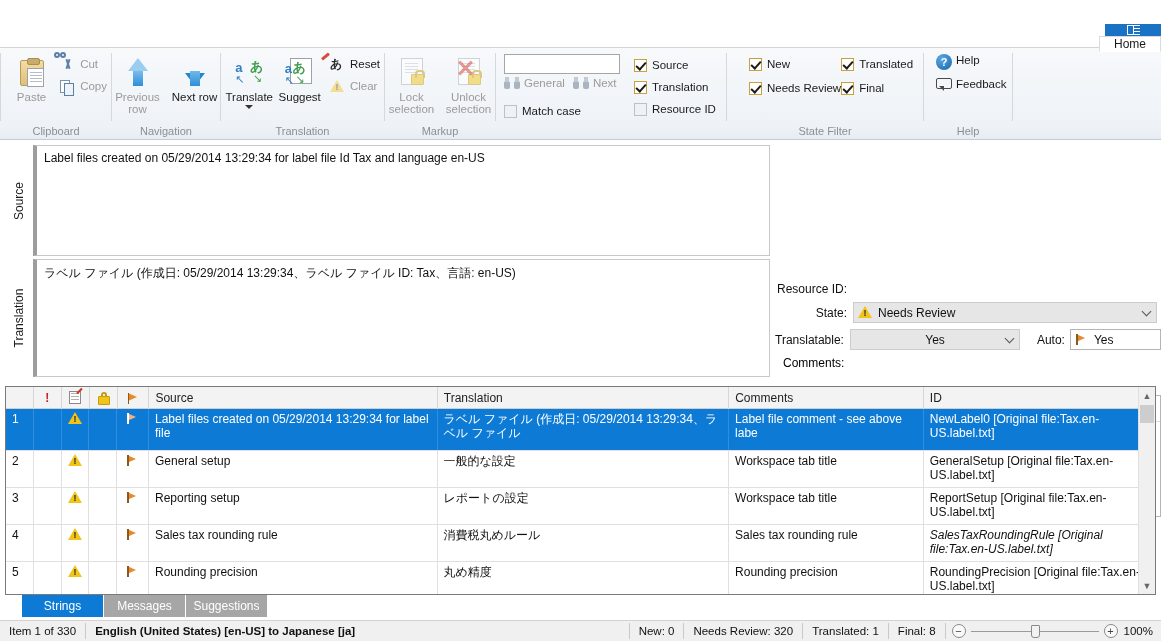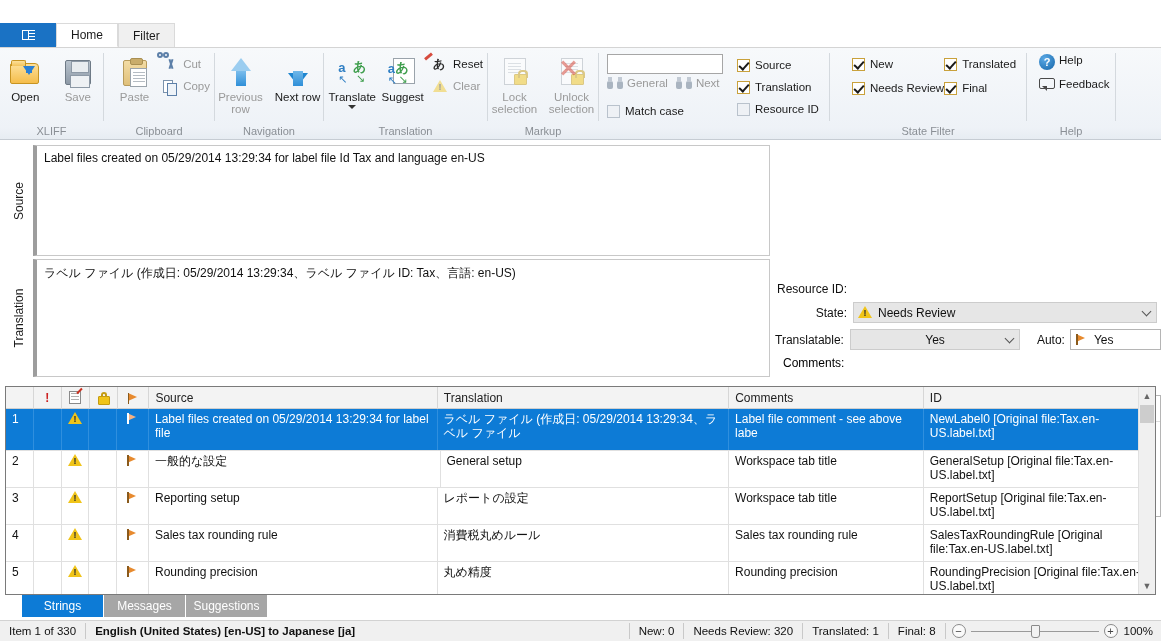--- a/index.html
+++ b/index.html
@@ -27,20 +27,21 @@
   }
   .wincontrols { position:absolute; right:0; top:0; display:flex; height:24px; }
   .wc { width: 46px; height: 24px; display:flex; align-items:center; justify-content:center;
         font-size: 12px; color:#111; }
 
   
   .ribbon-tabs {
     position:absolute; left:0; top:24px; width:1161px; height:24px;
     background:#ffffff; display:flex; align-items:flex-end;
     border-bottom: 1px solid #d4d4d4;
+    flex-direction: column;
   }
   .filetab {
     width:56px; height:24px; background:#1a72c4;
     display:flex; align-items:center; justify-content:center;
   }
   .filetab .icn {
     width:15px; height:12px; background:#ffffff;
     position:relative; border:1px solid #1a72c4;
   }
   .filetab .icn::before {
@@ -262,38 +263,20 @@
   <div class="ribbon-tabs">
     <div class="filetab">
       <div class="icn"></div>
     </div>
     <div class="rtab active">Home</div>
     <div class="rtab">Filter</div>
   </div>
 
   <div class="ribbon">
 
-    <div class="group" style="width:103px">
-      <div class="group-items" style="justify-content:center;gap:2px">
-        <div class="bigbtn">
-          <div class="ico32">
-            <div class="folder"></div>
-              <div class="blue-arrow-dn" style="left:14px;top:10px"></div>
-          </div>
-          <div class="lbl">Open</div>
-        </div>
-        <div class="bigbtn dis">
-          <div class="ico32">
-              <div class="floppy"></div>
-            </div>
-          <div class="lbl">Save</div>
-        </div>
-      </div>
-      <div class="group-label">XLIFF</div>
-    </div>
     <div class="group-sep"></div>
 
     <div class="group" style="width:110px">
       <div class="group-items">
         <div class="bigbtn dis" style="margin-left:6px">
           <div class="ico32">
             <div class="clipbd"></div>
               <div class="clipbd-page"></div>
           </div>
           <div class="lbl">Paste</div>
@@ -593,22 +576,22 @@
         <div class="grow" style="height: 37px;">
           <div class="gc" style="width: 28px;">2</div>
           <div class="gc" style="width: 28px; text-align: center; display: flex; align-items: flex-start; justify-content: center;"></div>
           <div class="gc" style="width: 28px; text-align: center; display: flex; align-items: flex-start; justify-content: center;">
             <span class="warn-tri"></span>
           </div>
           <div class="gc" style="width: 28px; text-align: center; display: flex; align-items: flex-start; justify-content: center;"></div>
           <div class="gc" style="width: 32px; text-align: center; display: flex; align-items: flex-start; justify-content: center;">
             <span class="flagico"></span>
           </div>
+          <div class="gc" style="width: 292px;">General setup</div>
           <div class="gc" style="width: 295px;">一般的な設定</div>
-          <div class="gc" style="width: 292px;">General setup</div>
           <div class="gc" style="width: 197px;">Workspace tab title</div>
           <div class="gc idc" style="width: 234px; border-right: none;">GeneralSetup [Original file:Tax.en-US.label.txt]</div>
         </div>
         <div class="grow" style="height: 37px;">
           <div class="gc" style="width: 28px;">3</div>
           <div class="gc" style="width: 28px; text-align: center; display: flex; align-items: flex-start; justify-content: center;"></div>
           <div class="gc" style="width: 28px; text-align: center; display: flex; align-items: flex-start; justify-content: center;">
             <span class="warn-tri"></span>
           </div>
           <div class="gc" style="width: 28px; text-align: center; display: flex; align-items: flex-start; justify-content: center;"></div>
@@ -626,21 +609,21 @@
           <div class="gc" style="width: 28px; text-align: center; display: flex; align-items: flex-start; justify-content: center;">
             <span class="warn-tri"></span>
           </div>
           <div class="gc" style="width: 28px; text-align: center; display: flex; align-items: flex-start; justify-content: center;"></div>
           <div class="gc" style="width: 32px; text-align: center; display: flex; align-items: flex-start; justify-content: center;">
             <span class="flagico"></span>
           </div>
           <div class="gc" style="width: 292px;">Sales tax rounding rule</div>
           <div class="gc" style="width: 295px;">消費税丸めルール</div>
           <div class="gc" style="width: 197px;">Sales tax rounding rule</div>
-          <div class="gc idc" style="width: 234px; border-right: none;">SalesTaxRoundingRule [Original file:Tax.en-US.label.txt]</div>
+          <div class="gc idc" style="width: 234px; border-right: none; font-style: italic;">SalesTaxRoundingRule [Original file:Tax.en-US.label.txt]</div>
         </div>
         <div class="grow" style="height: 37px;">
           <div class="gc" style="width: 28px;">5</div>
           <div class="gc" style="width: 28px; text-align: center; display: flex; align-items: flex-start; justify-content: center;"></div>
           <div class="gc" style="width: 28px; text-align: center; display: flex; align-items: flex-start; justify-content: center;">
             <span class="warn-tri"></span>
           </div>
           <div class="gc" style="width: 28px; text-align: center; display: flex; align-items: flex-start; justify-content: center;"></div>
           <div class="gc" style="width: 32px; text-align: center; display: flex; align-items: flex-start; justify-content: center;">
             <span class="flagico"></span>

